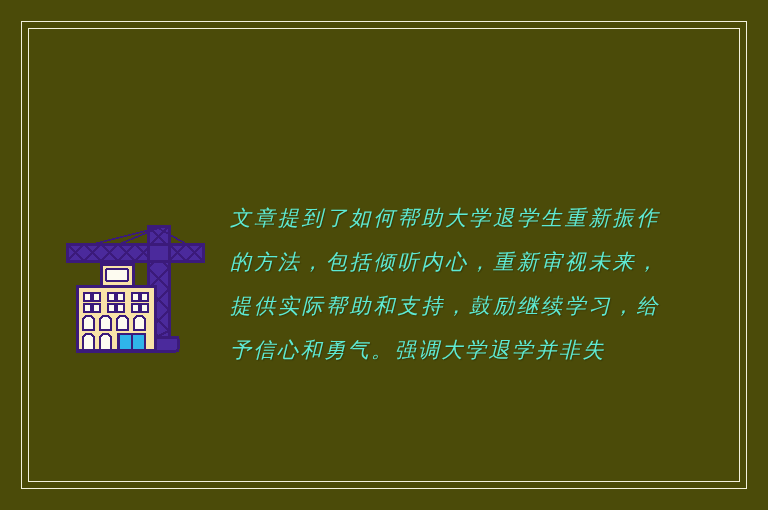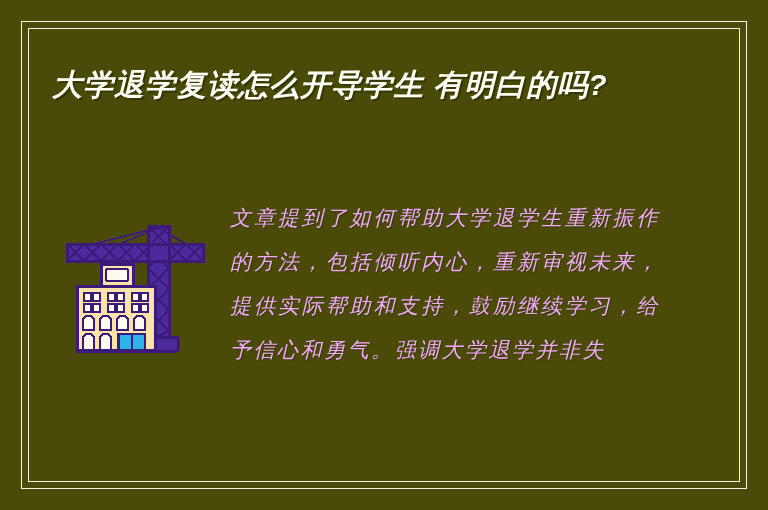--- a/index.html
+++ b/index.html
@@ -55,41 +55,40 @@
     flex:0 0 165px;
     margin-top:6px;
     margin-left:15px;
   }
   #illo svg{display:block;width:160px;height:160px;}
 
   
   #bodytext{
     flex:1 1 auto;
     margin-left:10px;
-    color:#f0abfc;
+    color:#5eead4;
     font-family:"DejaVu Serif","Liberation Serif",serif;
     font-style:italic;
     font-size:21px;
     line-height:44px;
     letter-spacing:2.5px;
     text-align:justify;
     text-shadow:1px 1px 1px rgba(25,25,0,.35);
     max-width:430px;
     word-break:break-all;
   }
 </style>
 </head>
 <body>
 
 <div id="card">
 
   <div class="frame-outer"></div>
   <div class="frame-inner"></div>
 
-  <div id="title">大学退学复读怎么开导学生 有明白的吗?</div>
 
   <div id="content">
 
     <div id="illo">
       <svg viewBox="0 0 160 160" xmlns="http://www.w3.org/2000/svg" shape-rendering="crispEdges">
 
         <g>
 
           <rect x="93" y="24" width="21" height="115" fill="#4b2a9c" stroke="#3b1a7a" stroke-width="3"></rect>
 

